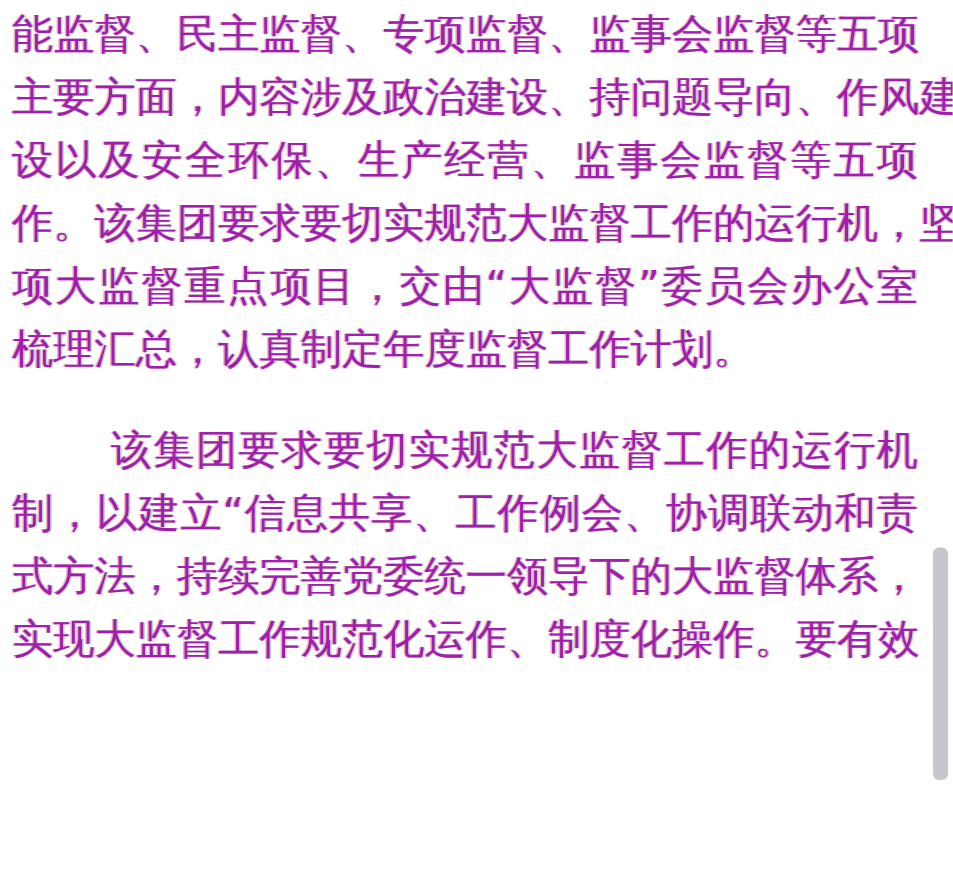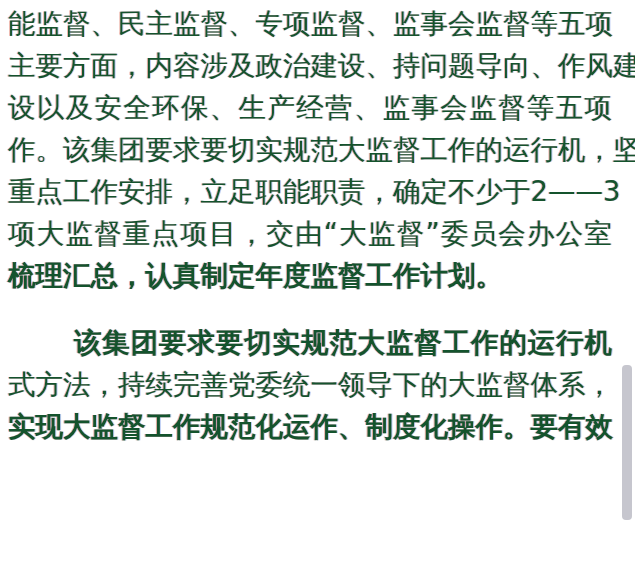--- a/index.html
+++ b/index.html
@@ -12,69 +12,67 @@
     background: #ffffff;
     overflow: hidden;
     position: relative;
     font-family: "DejaVu Sans", sans-serif;
   }
   .article {
     position: absolute;
     top: 2px;
     left: 8px;
     width: 604px;
-    color: #14532d;
+    color: #a21caf;
     font-size: 27.5px;
     line-height: 42px;
     letter-spacing: 0;
   }
   .paragraph {
     margin: 0;
   }
   .paragraph .line {
     text-align: justify;
     text-align-last: justify;
     white-space: nowrap;
     
     text-shadow: -1px 0 0 rgba(205, 60, 35, 0.38), 1px 0 0 rgba(45, 95, 215, 0.32);
   }
   .paragraph .line:last-child {
     text-align-last: left;
-    font-weight: bold;
   }
   .paragraph-2 {
     margin-top: 25px;
   }
   .paragraph-2 .line:first-child {
     text-indent: 66px;
-    font-weight: bold;
   }
   .scrollbar-thumb {
     position: absolute;
     left: 622px;
     top: 365px;
     width: 10px;
     height: 155px;
     background: #c6c6ce;
     border-radius: 4px;
   }
 </style>
 </head>
 <body>
 
 <div class="article">
   <div class="paragraph paragraph-1">
       <div class="line">能监督、民主监督、专项监督、监事会监督等五项</div>
       <div class="line">主要方面，内容涉及政治建设、持问题导向、作风建</div>
       <div class="line">设以及安全环保、生产经营、监事会监督等五项</div>
       <div class="line">作。该集团要求要切实规范大监督工作的运行机，坚</div>
-      <div class="line">重点工作安排，立足职能职责，确定不少于2——3</div>
       <div class="line">项大监督重点项目，交由“大监督”委员会办公室</div>
       <div class="line">梳理汇总，认真制定年度监督工作计划。</div>
     </div>
   <div class="paragraph paragraph-2">
       <div class="line">该集团要求要切实规范大监督工作的运行机</div>
+      <div class="line">制，以建立“信息共享、工作例会、协调联动和责</div>
       <div class="line">式方法，持续完善党委统一领导下的大监督体系，</div>
       <div class="line">实现大监督工作规范化运作、制度化操作。要有效</div>
     </div>
 </div>
 
 <div class="scrollbar-thumb"></div>
 
 </body></html>

